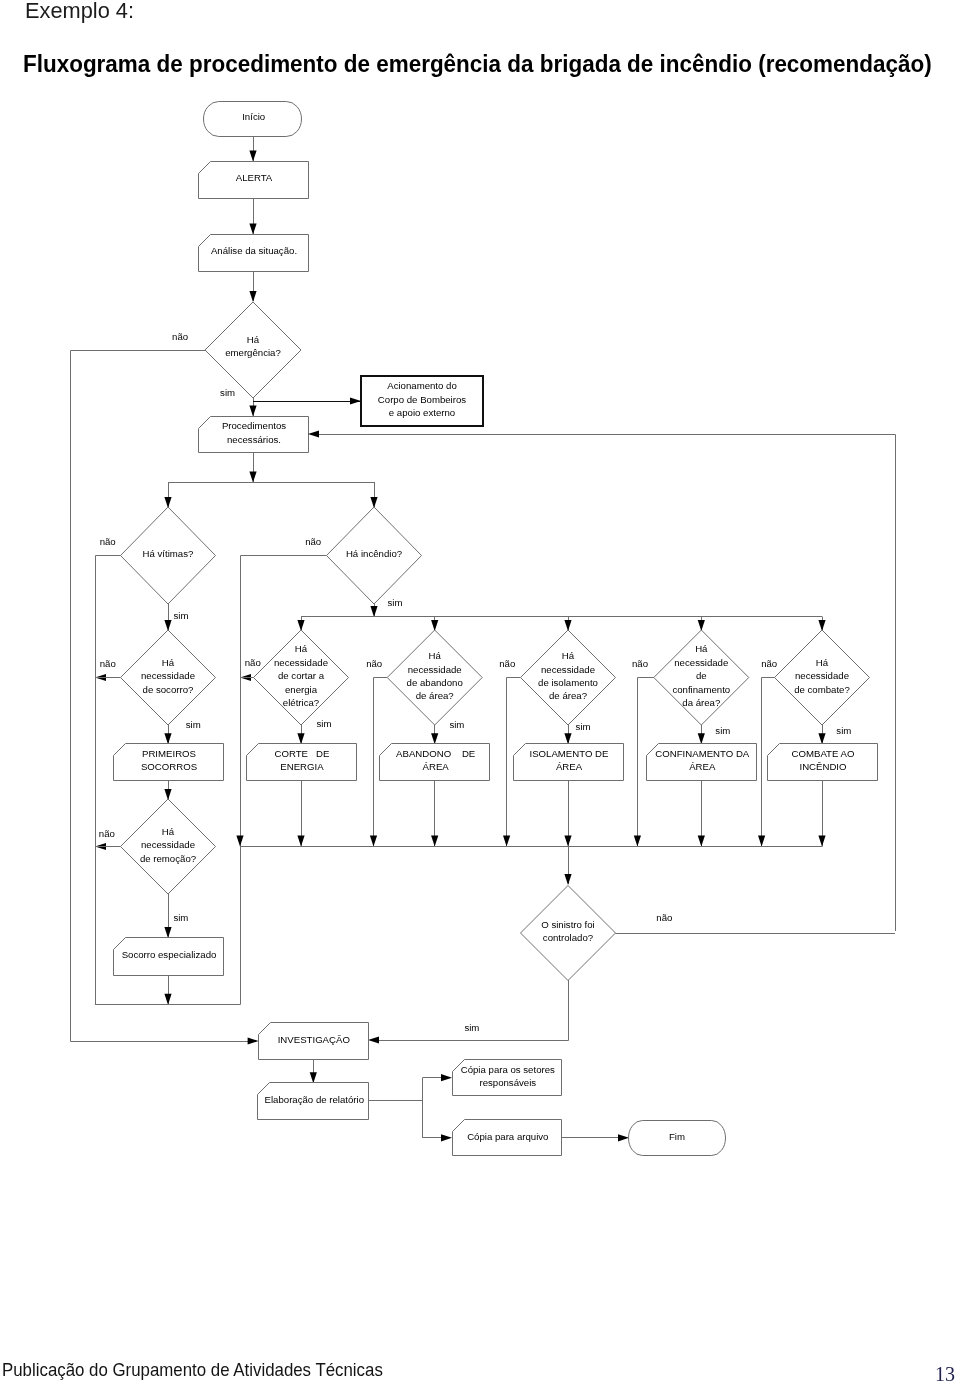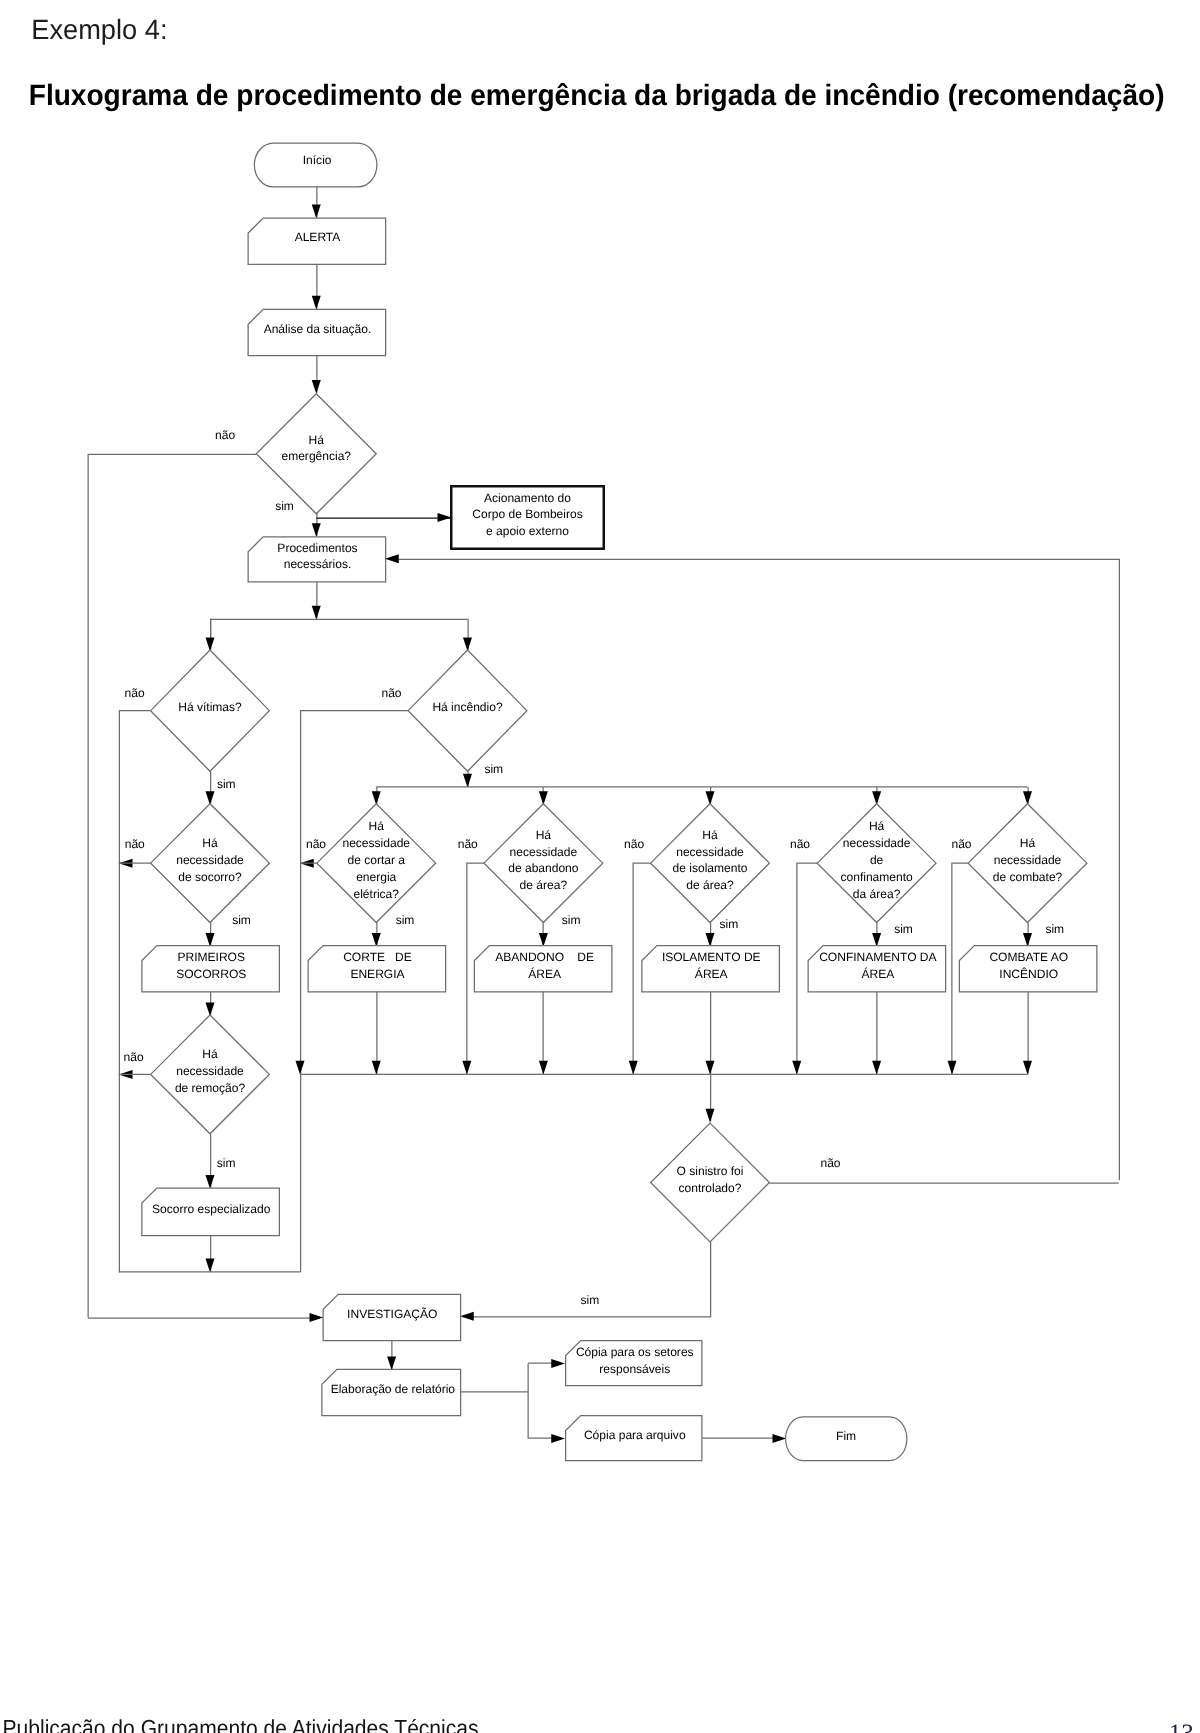--- a/index.html
+++ b/index.html
@@ -1,19 +1,19 @@
 <!DOCTYPE html>
 <html><head>
 <meta charset="utf-8">
 <title>Fluxograma de procedimento de emergencia</title>
 <style>
   html,body{margin:0;padding:0;background:#ffffff;}
   body{width:960px;height:1386px;position:relative;overflow:hidden;
        font-family:"Liberation Sans",sans-serif;color:#000;}
-  #page{position:absolute;left:0;top:13px;width:960px;height:1268px;}
+  #page{position:absolute;left:0;top:0;width:960px;height:1268px;}
   .exemplo{position:absolute;left:25.3px;top:0.2px;font-size:22.3px;line-height:22px;color:#1c1c1c;white-space:nowrap;
            transform:scaleX(0.977) translateZ(0);transform-origin:0 0;}
   .title{position:absolute;left:22.5px;top:53.2px;font-size:23.6px;line-height:22px;font-weight:bold;color:#000;white-space:nowrap;
            transform:scaleX(0.952) translateZ(0);transform-origin:0 0;}
   .footer{position:absolute;left:1.9px;top:1362.3px;font-size:18.6px;line-height:15px;color:#141414;white-space:nowrap;
            transform:scaleX(0.906) translateZ(0);transform-origin:0 0;}
   .pageno{transform:translateZ(0);position:absolute;left:935px;top:1365px;font-family:"Liberation Serif",serif;font-size:20px;line-height:18px;color:#22224e;}
   svg#flow{position:absolute;left:0;top:0;width:960px;height:1386px;transform:translateZ(0);}
   svg#flow text{font-family:"Liberation Sans",sans-serif;fill:#000;}
 </style>

